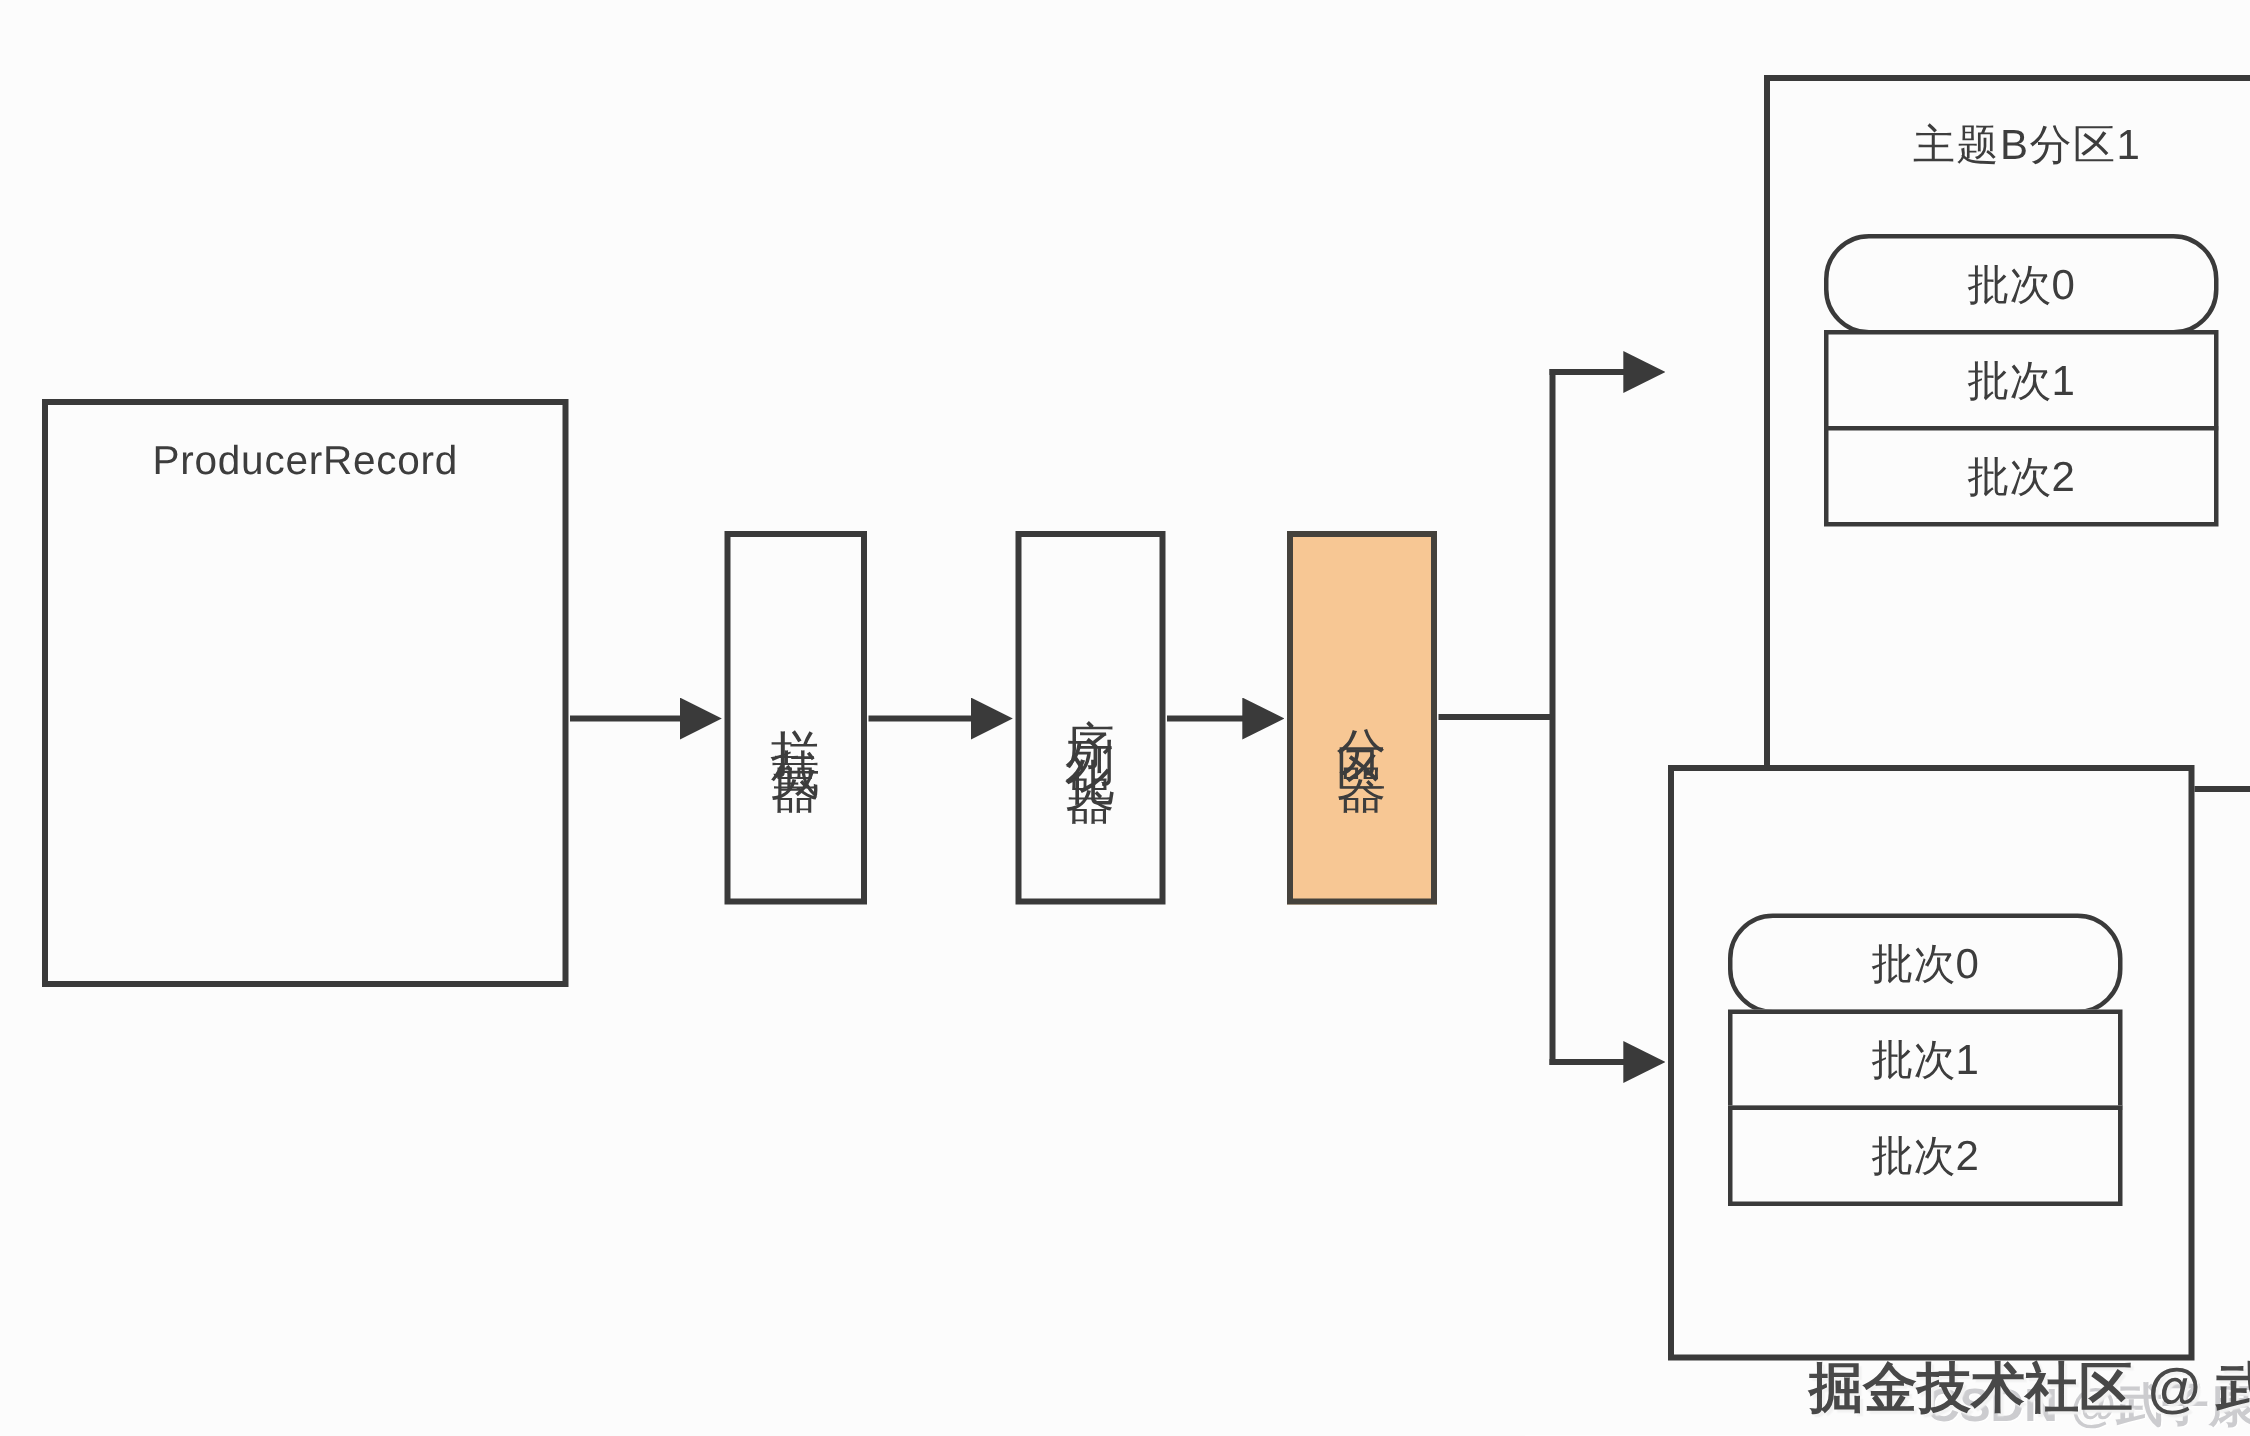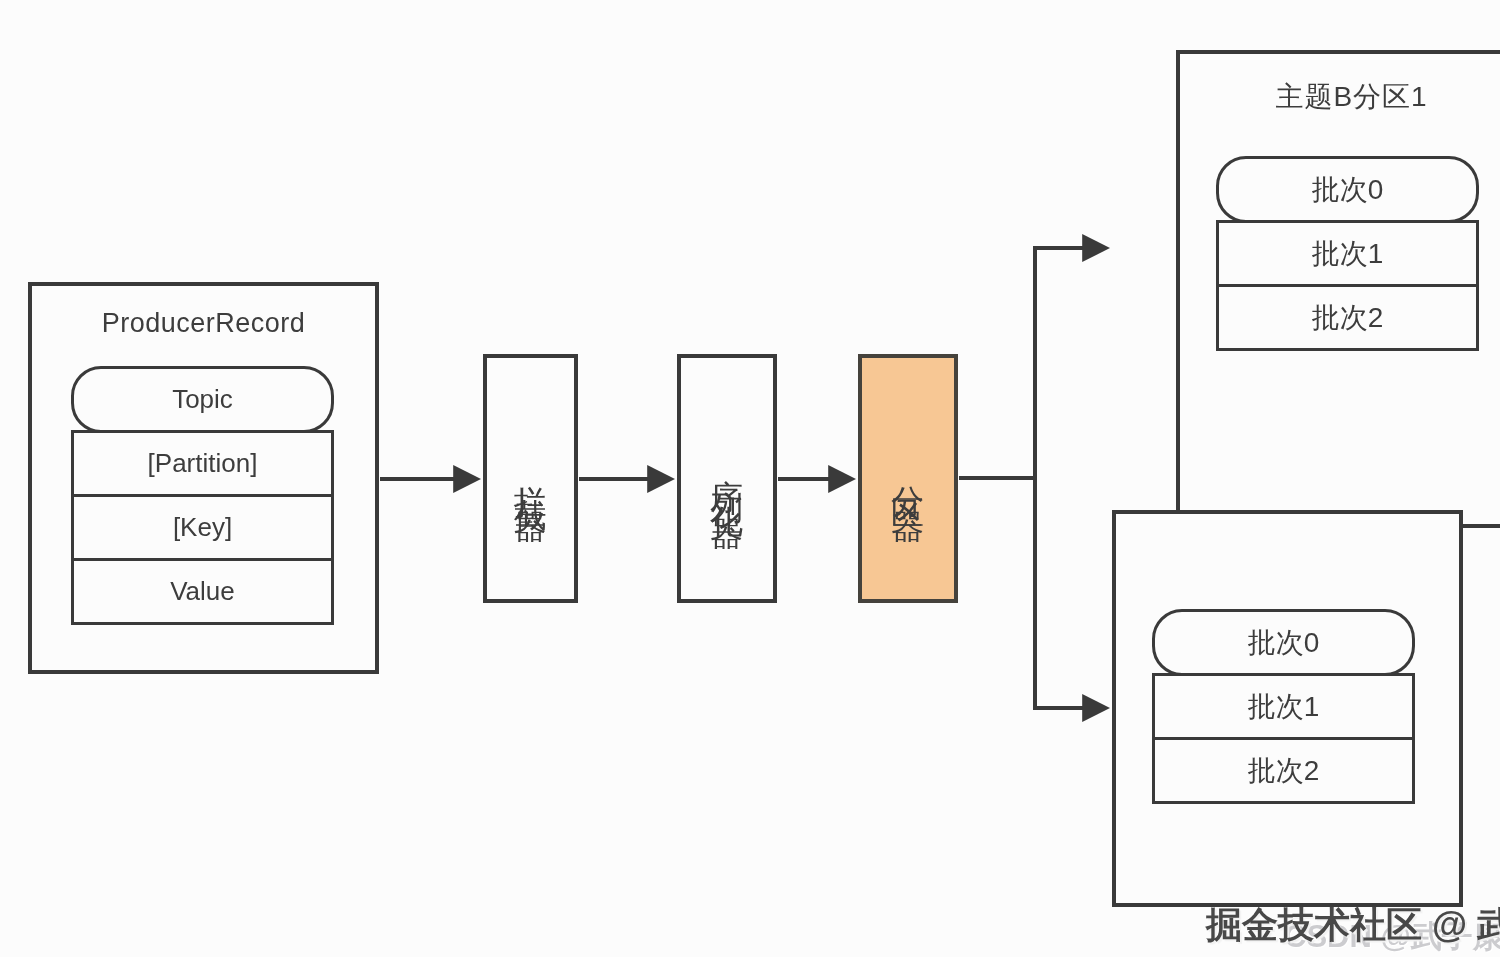--- a/index.html
+++ b/index.html
@@ -29,21 +29,21 @@
     z-index: 2;
   }
   .box-title {
     text-align: center;
     font-size: 28px;
     color: #3d3d3d;
     letter-spacing: 1px;
   }
 
   
-  .producer-box { left: 28px; top: 282px; width: 351px; height: 392px; }
+  .producer-box { left: 28px; top: 266px; width: 351px; height: 392px; }
   .producer-box .box-title { margin-top: 22px; font-size: 27px; letter-spacing: 0.5px; }
 
   .cell-stack { position: absolute; }
   .producer-box .cell-stack { left: 39px; top: 80px; width: 263px; }
 
   .stack-cell {
     height: 67px;
     border: 3px solid #3a3a3a;
     margin-top: -3px;
     background: #fcfcfc;
@@ -127,26 +127,20 @@
     <line x1="579" y1="479" x2="650" y2="479" stroke="#3a3a3a" stroke-width="4" marker-end="url(#arrow)"></line>
     <line x1="778" y1="479" x2="831" y2="479" stroke="#3a3a3a" stroke-width="4" marker-end="url(#arrow)"></line>
     <path d="M 959 478 L 1035 478" stroke="#3a3a3a" stroke-width="4" fill="none"></path>
     <path d="M 1035 248 L 1035 708" stroke="#3a3a3a" stroke-width="4" fill="none" stroke-linecap="square"></path>
     <line x1="1033" y1="248" x2="1085" y2="248" stroke="#3a3a3a" stroke-width="4" marker-end="url(#arrow)"></line>
     <line x1="1033" y1="708" x2="1085" y2="708" stroke="#3a3a3a" stroke-width="4" marker-end="url(#arrow)"></line>
   </svg>
 
   <div class="outer-box producer-box">
     <div class="box-title">ProducerRecord</div>
-    <div class="cell-stack">
-      <div class="stack-cell">Topic</div>
-      <div class="stack-cell">[Partition]</div>
-      <div class="stack-cell">[Key]</div>
-      <div class="stack-cell">Value</div>
-    </div>
   </div>
 
   <div class="stage-box stage-interceptor">
     <span class="vlabel">拦截器</span>
   </div>
 
   <div class="stage-box stage-serializer">
     <span class="vlabel">序列化器</span>
   </div>
 

